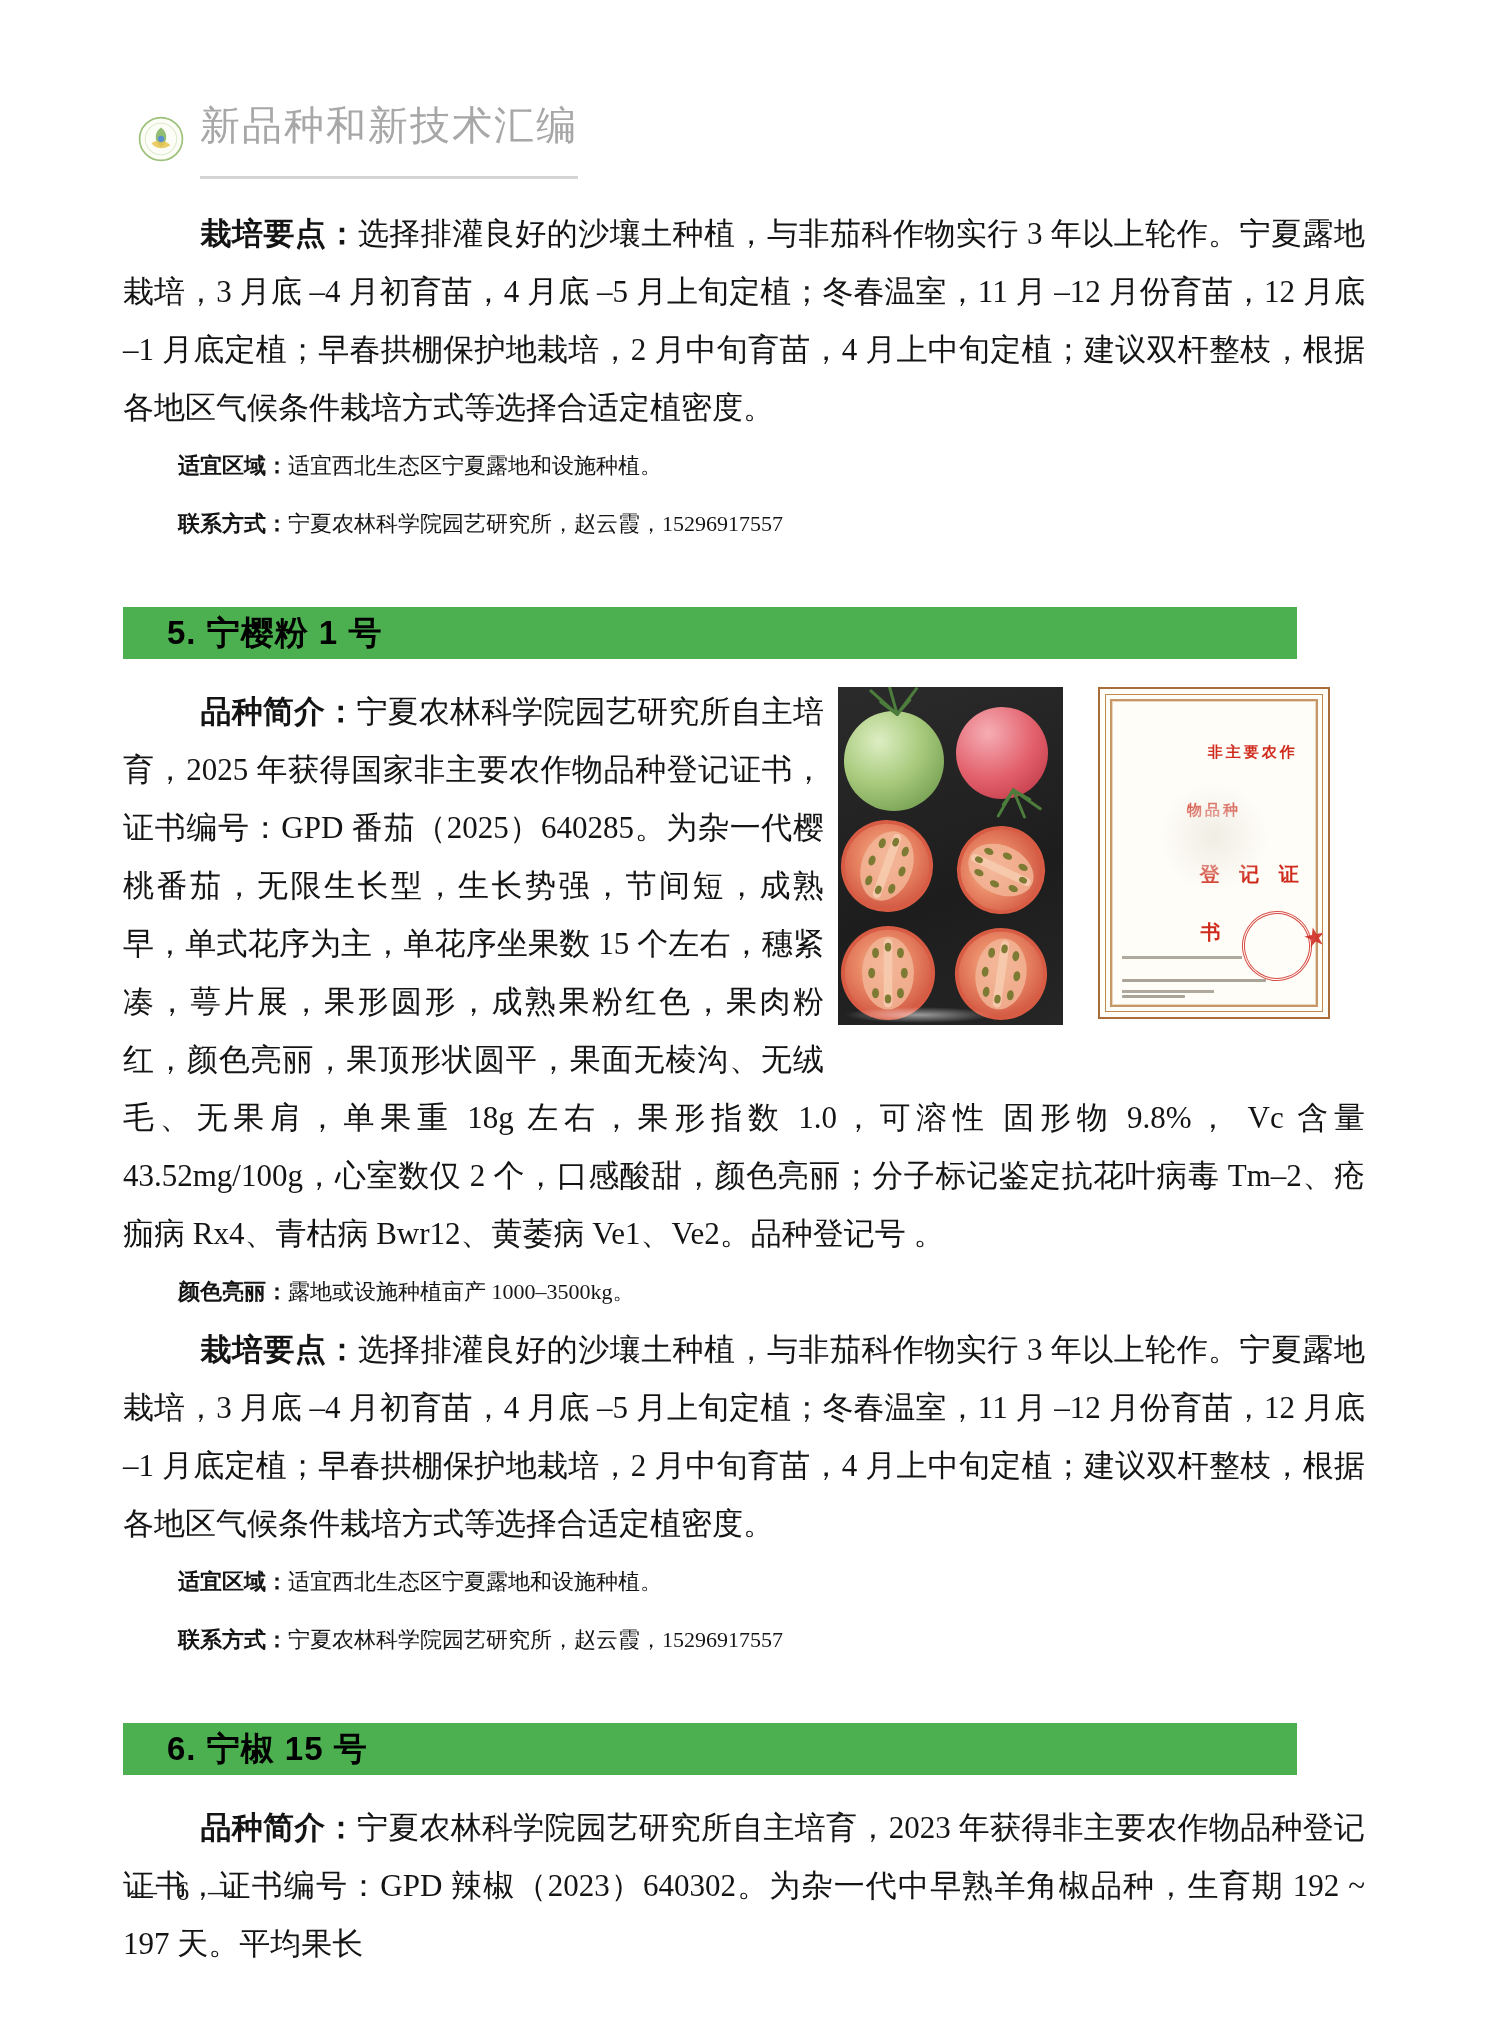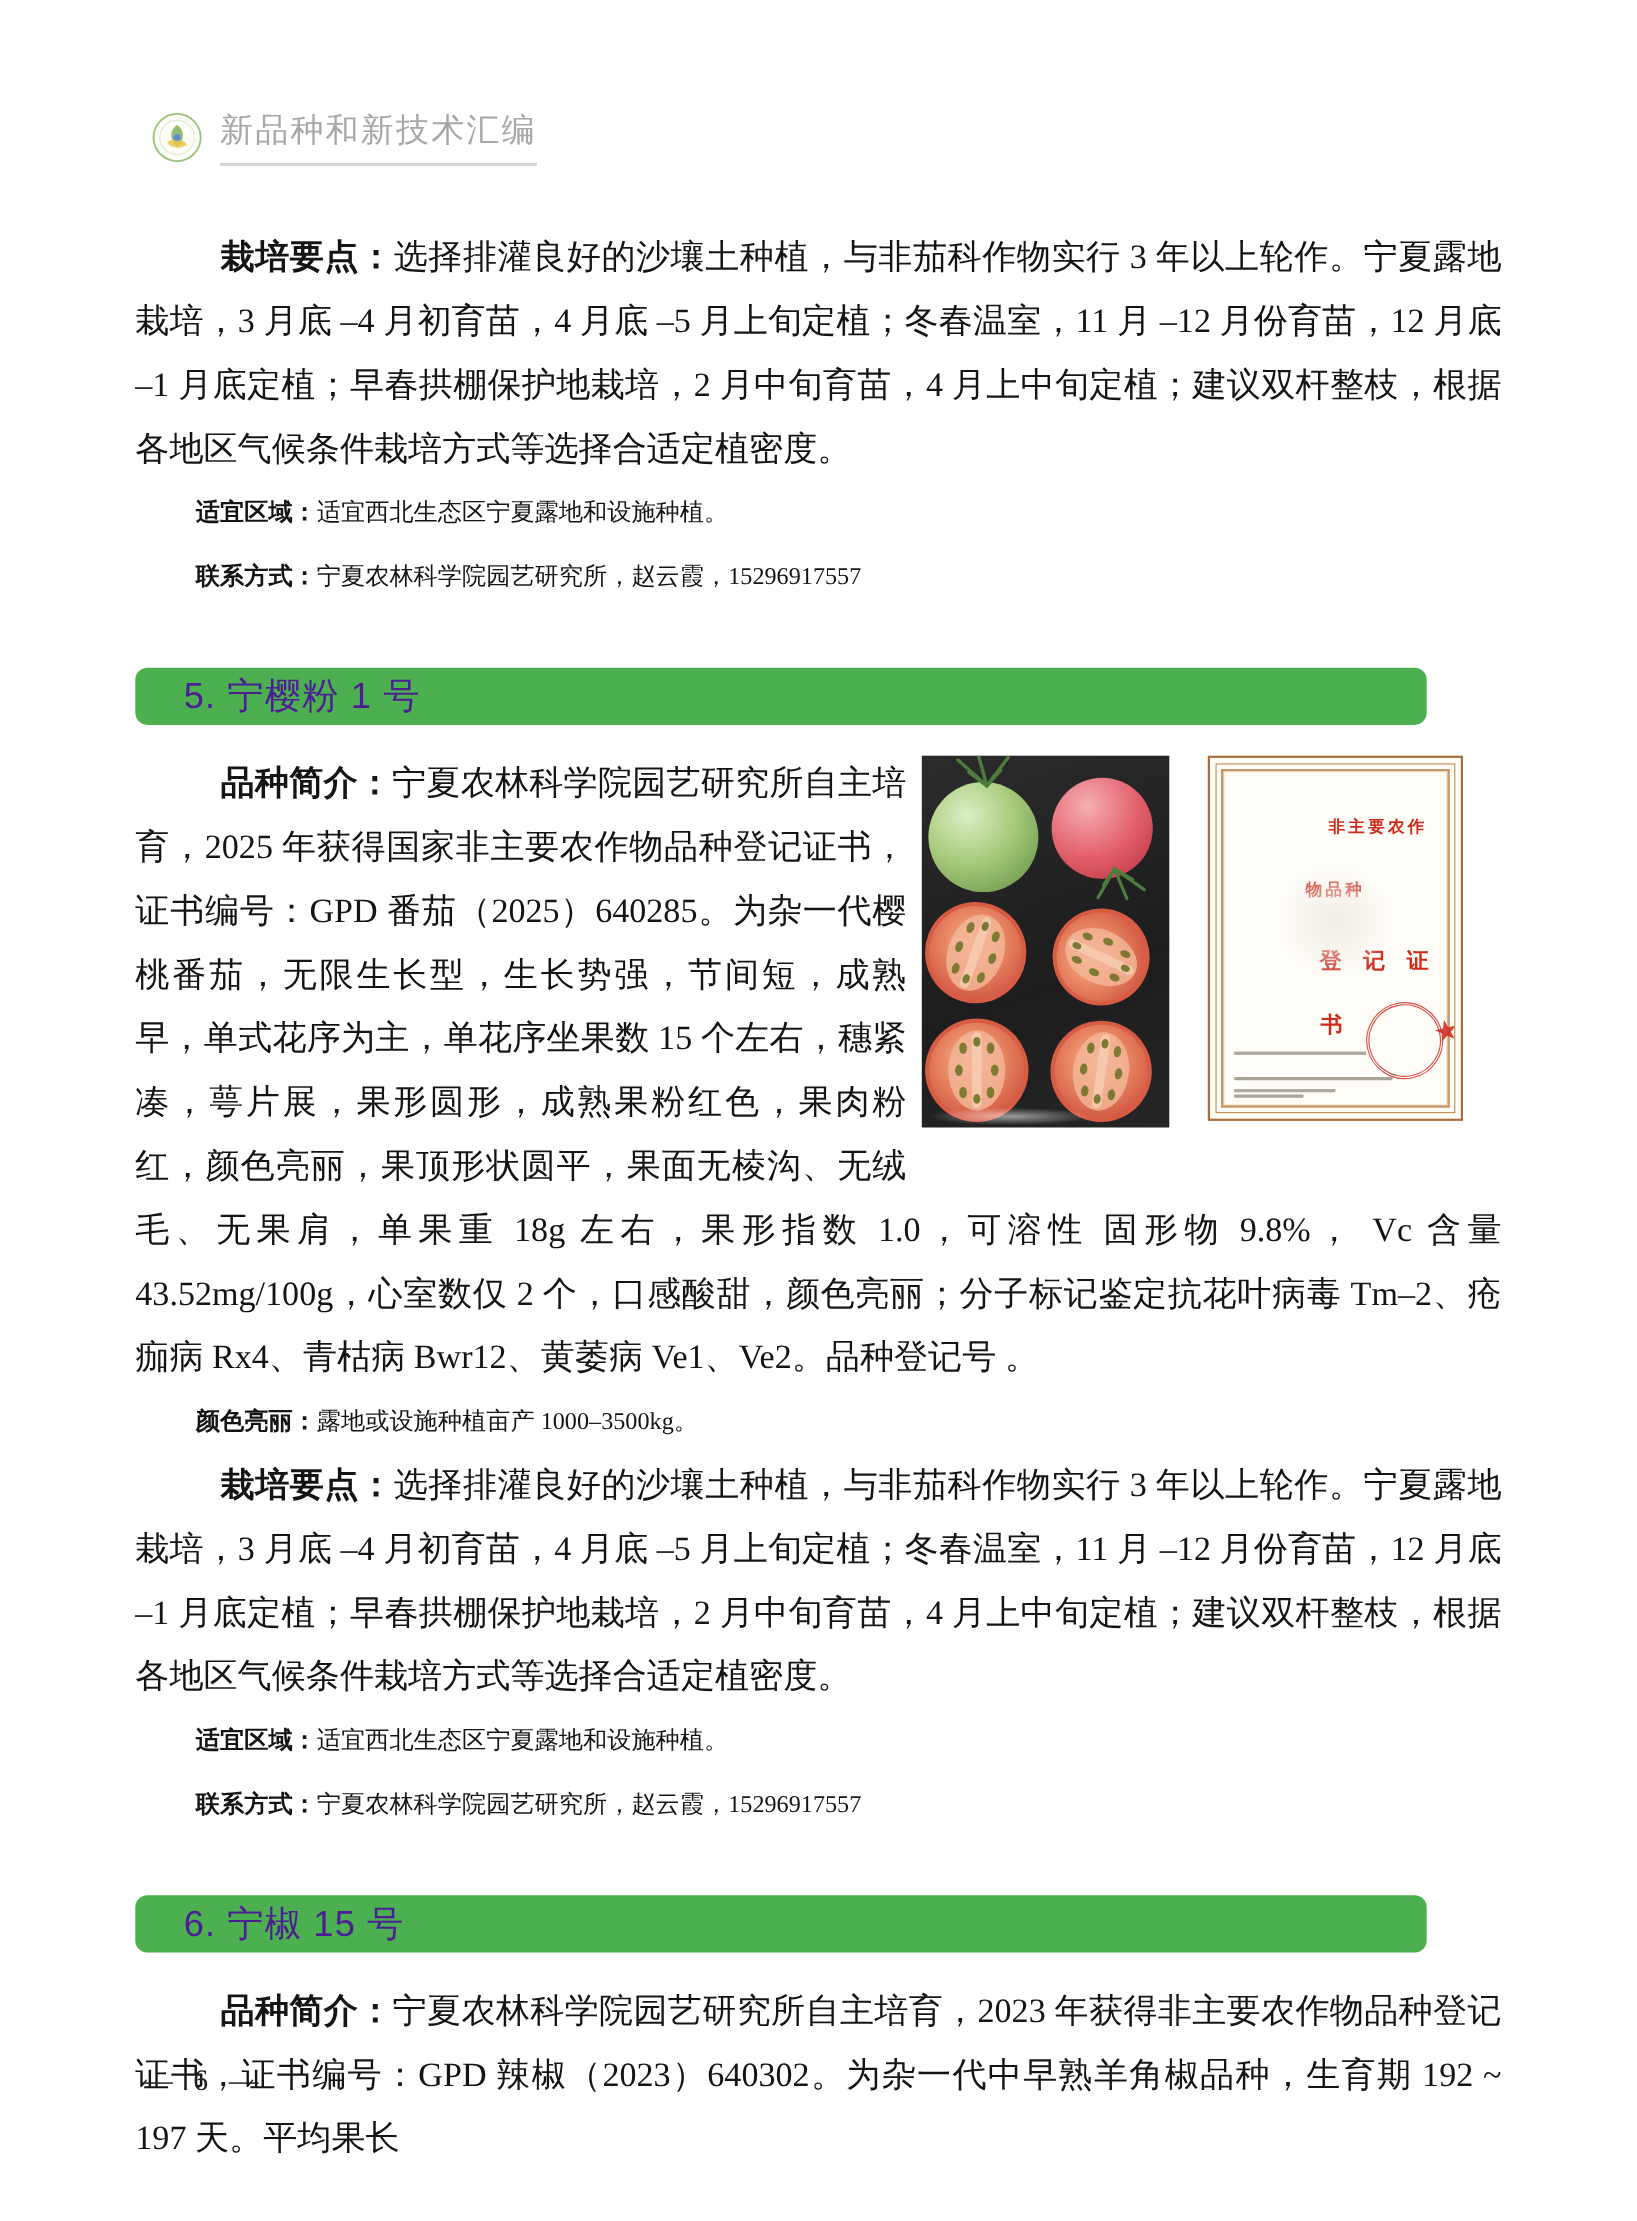--- a/index.html
+++ b/index.html
@@ -2,34 +2,34 @@
 <html><head>
 <meta charset="utf-8">
 <style>
   html,body{margin:0;padding:0;background:#ffffff;}
   .page{position:relative;width:1488px;height:2019px;background:#ffffff;overflow:hidden;
         font-family:"Liberation Serif","DejaVu Serif",serif;color:#141414;}
 
   
   .hdr{position:absolute;left:138px;top:98px;display:flex;align-items:center;gap:16px;}
   .hdr-logo{width:46px;height:46px;flex:0 0 auto;}
-  .hdr-title{font-family:"Liberation Sans","DejaVu Sans",sans-serif;font-size:30px;
-             color:#a7a7a7;letter-spacing:2px;padding-bottom:9px;border-bottom:3px solid #d4d4d4;}
+  .hdr-title{font-family:"Liberation Sans","DejaVu Sans",sans-serif;font-size:40px;
+             color:#a7a7a7;letter-spacing:2px;padding-bottom:23px;border-bottom:3px solid #d4d4d4;}
 
   
   .content{position:absolute;left:123px;top:205px;width:1242px;}
   p.para{margin:0;font-size:31px;line-height:58px;text-align:justify;text-indent:2.5em;}
   p.line{margin:0;font-size:22px;line-height:58px;text-indent:2.5em;white-space:nowrap;}
   .lbl{font-weight:bold;font-family:"Liberation Sans","DejaVu Sans",sans-serif;}
 
   
-  .secbar{width:1174px;height:52px;background:#4caf50;color:#4c1d95;
-          font-family:"Liberation Sans","DejaVu Sans",sans-serif;font-weight:normal;
+  .secbar{width:1174px;height:52px;background:#4caf50;color:#000000;
+          font-family:"Liberation Sans","DejaVu Sans",sans-serif;font-weight:bold;
           font-size:33px;line-height:52px;padding-left:44px;box-sizing:border-box;
-          letter-spacing:1px;border-radius:11px;}
+          letter-spacing:1px;}
   .secbar.s5{margin-top:54px;margin-bottom:24px;}
   .secbar.s6{margin-top:54px;margin-bottom:24px;}
 
   
   .media-float{float:right;width:492px;height:358px;margin:4px 35px 10px 14px;
                display:flex;justify-content:space-between;align-items:flex-start;}
 
   .photo{display:block;position:relative;width:225px;height:338px;
          background:linear-gradient(160deg,#2b2b2b 0%,#1d1d1d 60%,#262626 100%);
          overflow:hidden;}

